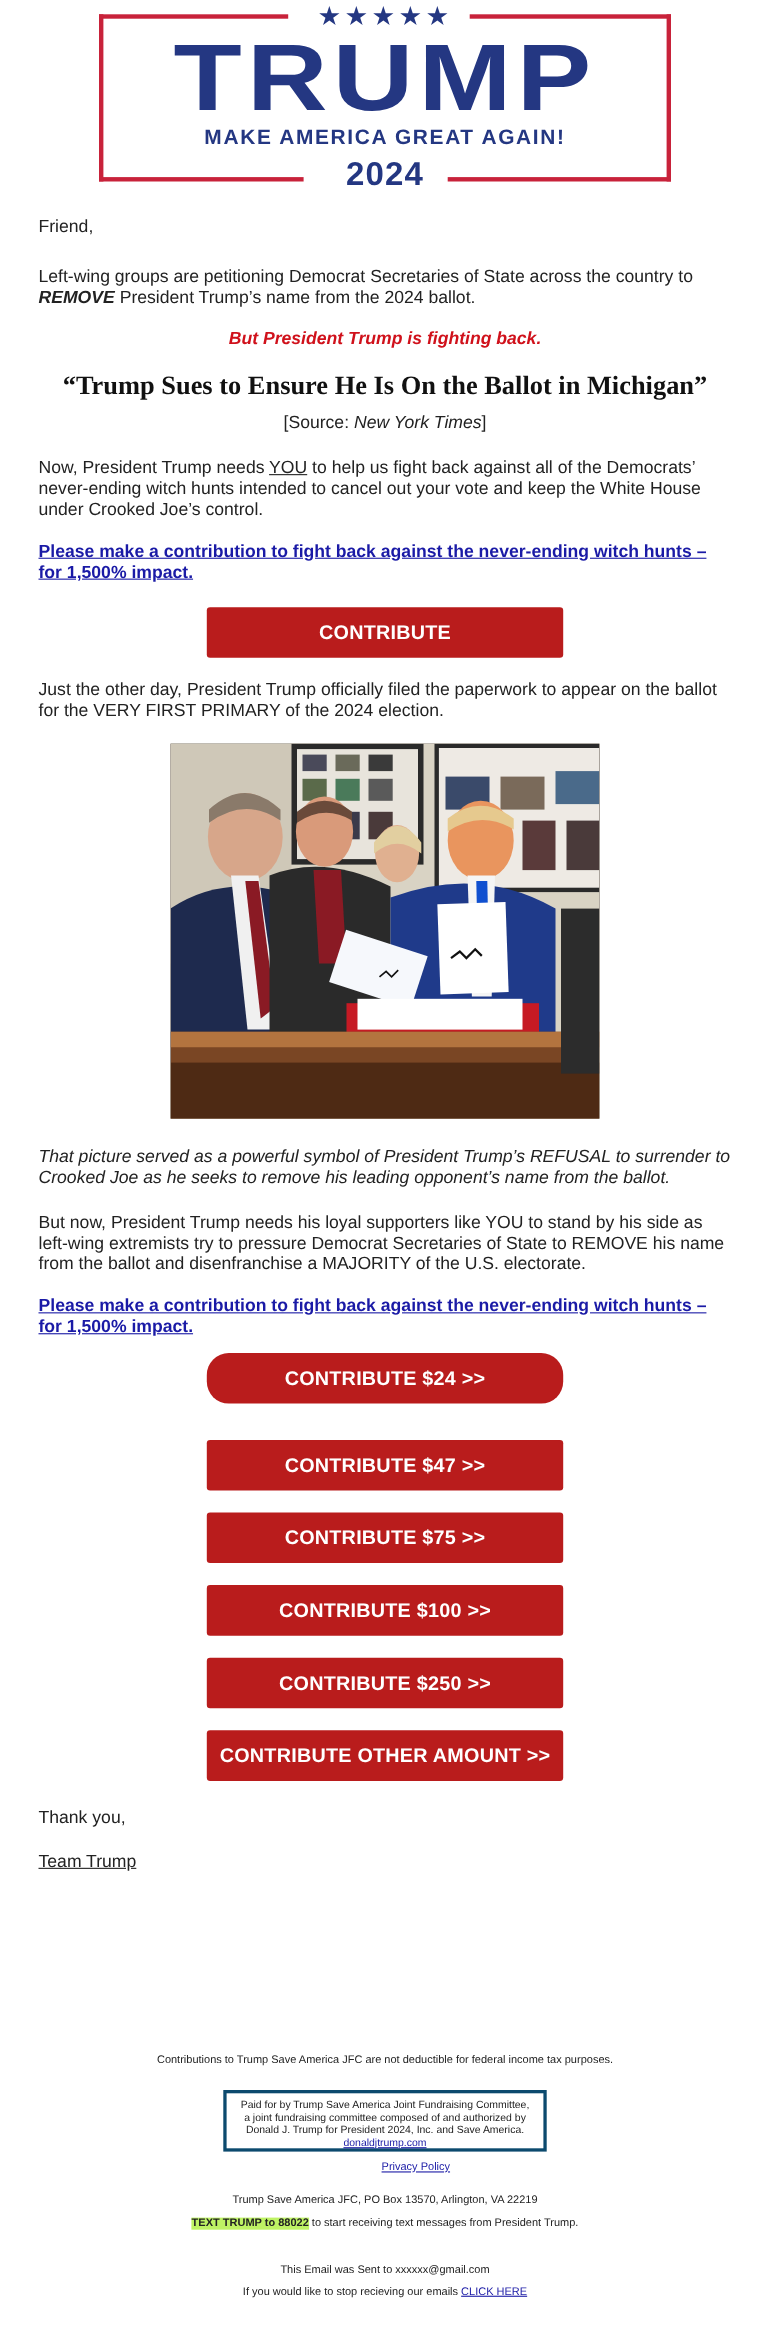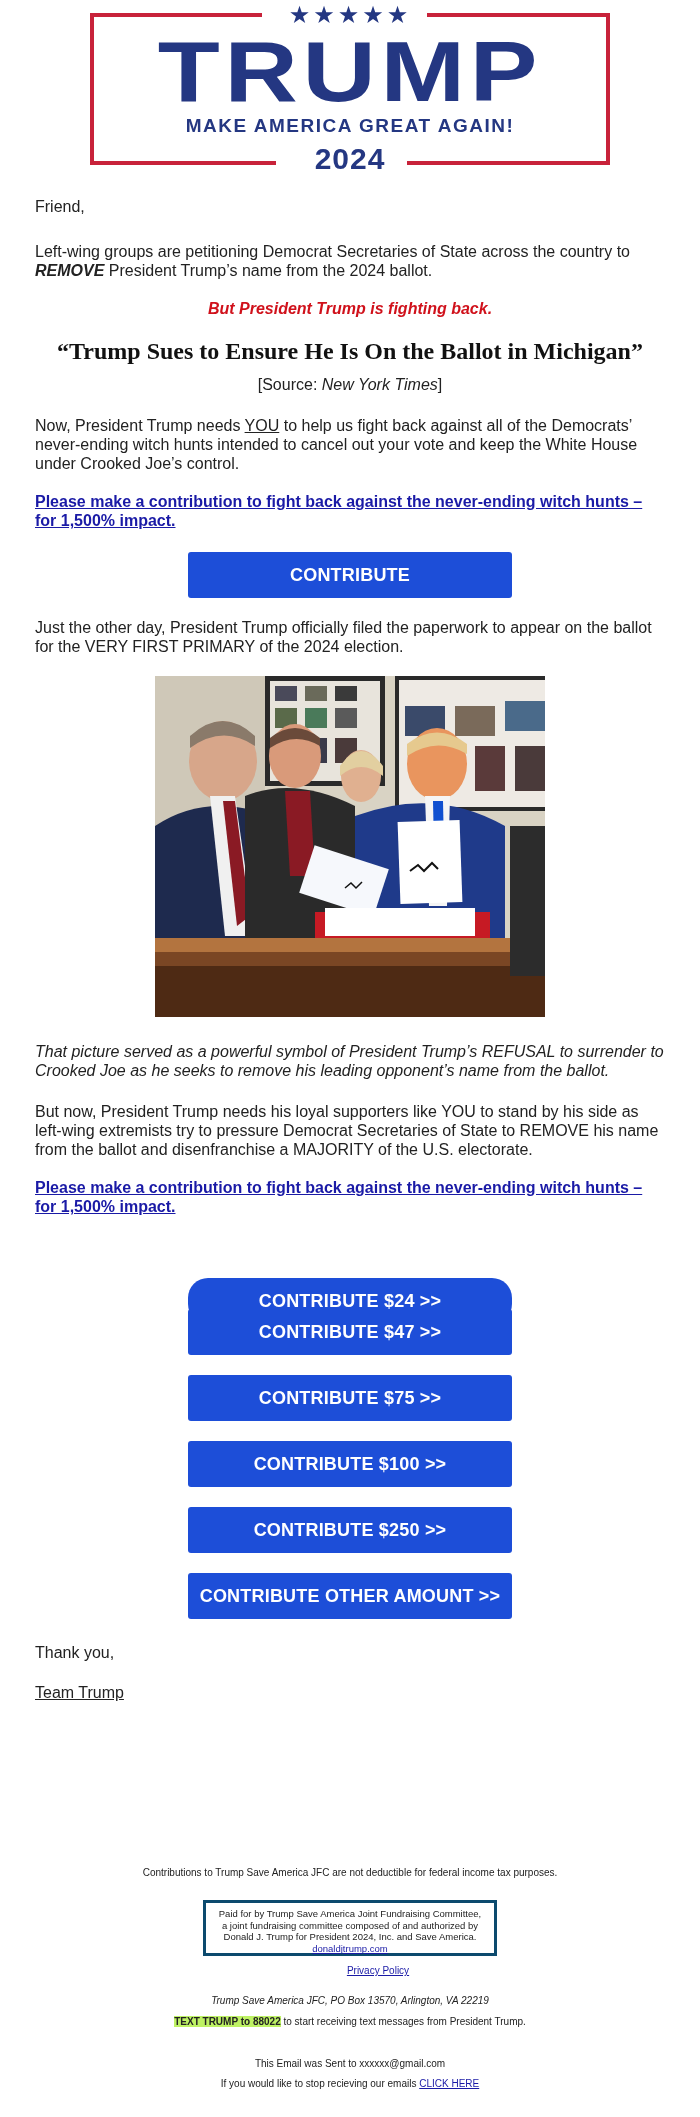--- a/index.html
+++ b/index.html
@@ -107,21 +107,21 @@
     text-decoration: underline;
     font-size: 16px;
     line-height: 19px;
     cursor: pointer;
   }
   .btn {
     position: absolute;
     left: 188px;
     width: 324px;
     height: 46px;
-    background: #1d4ed8;
+    background: #b91c1c;
     color: #ffffff;
     font-weight: bold;
     font-size: 18px;
     text-align: center;
     line-height: 46px;
     border-radius: 3px;
     cursor: pointer;
     letter-spacing: 0.2px;
   }
   .photo {
@@ -256,40 +256,40 @@
       <rect x="355" y="150" width="35" height="150" fill="#2c2c2c"></rect>
     </svg>
   </div>
 
   <div class="p abs italic" style="top:1042px;">That picture served as a powerful symbol of President Trump’s REFUSAL to surrender to Crooked Joe as he seeks to remove his leading opponent’s name from the ballot.</div>
 
   <div class="p abs" style="top:1102px;">But now, President Trump needs his loyal supporters like YOU to stand by his side as left-wing extremists try to pressure Democrat Secretaries of State to REMOVE his name from the ballot and disenfranchise a MAJORITY of the U.S. electorate.</div>
 
   <div class="abs link-bold" style="top:1178px;">Please make a contribution to fight back against the never-ending witch hunts – for 1,500% impact.</div>
 
-  <div class="btn" style="top:1278px;border-radius:20px;">CONTRIBUTE $24 &gt;&gt;</div>
+  <div class="btn" style="top:1230px;border-radius:20px;">CONTRIBUTE $24 &gt;&gt;</div>
   <div class="btn" style="top:1309px;">CONTRIBUTE $47 &gt;&gt;</div>
   <div class="btn" style="top:1375px;">CONTRIBUTE $75 &gt;&gt;</div>
   <div class="btn" style="top:1441px;">CONTRIBUTE $100 &gt;&gt;</div>
   <div class="btn" style="top:1507px;">CONTRIBUTE $250 &gt;&gt;</div>
   <div class="btn" style="top:1573px;">CONTRIBUTE OTHER AMOUNT &gt;&gt;</div>
 
   <div class="p abs" style="top:1643px;">Thank you,</div>
   <div class="p abs" style="top:1683px;text-decoration:underline;">Team Trump</div>
 
   <div class="footer-small" style="top:1866px;">Contributions to Trump Save America JFC are not deductible for federal income tax purposes.</div>
 
   <div class="paid-box">
     <div>Paid for by Trump Save America Joint Fundraising Committee,</div>
     <div>a joint fundraising committee composed of and authorized by</div>
     <div>Donald J. Trump for President 2024, Inc. and Save America.</div>
     <div><span class="small-link">donaldjtrump.com</span></div>
   </div>
 
-  <div class="footer-small" style="top:1994px;font-style:italic;">Trump Save America JFC, PO Box 13570, Arlington, VA 22219</div>
+  <div class="footer-small" style="top:1994px;">Trump Save America JFC, PO Box 13570, Arlington, VA 22219</div>
 
   <div class="footer-small" style="top:2015px;">
     <span class="highlight">TEXT TRUMP to 88022</span><span> to start receiving text messages from President Trump.</span>
   </div>
 
   <div class="footer-small" style="top:1964px;margin-left:28px;">
     <span class="small-link">Privacy Policy</span>
   </div>
 
   <div class="footer-small" style="top:2057px;">This Email was Sent to xxxxxx@gmail.com</div>

